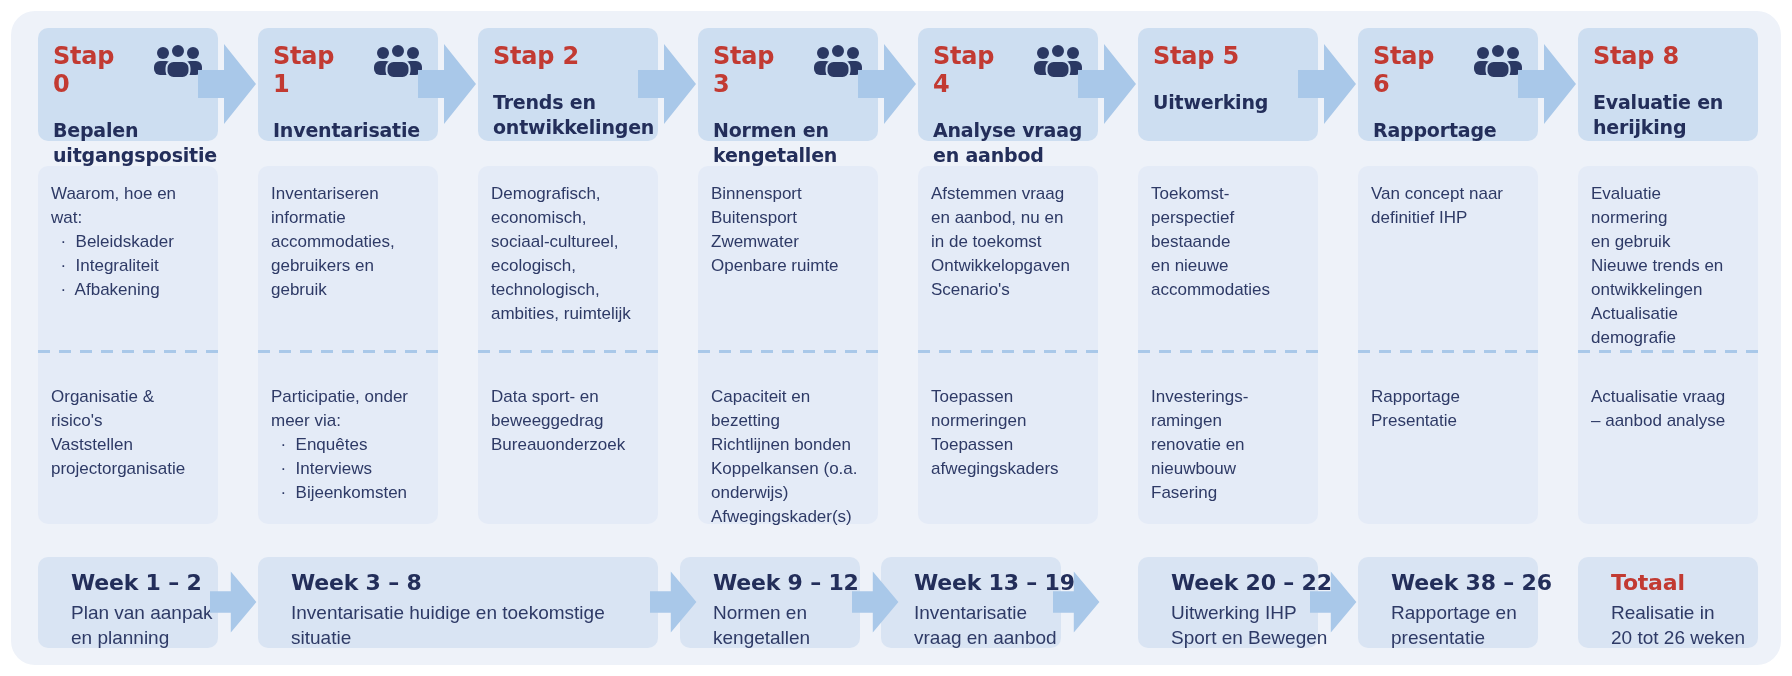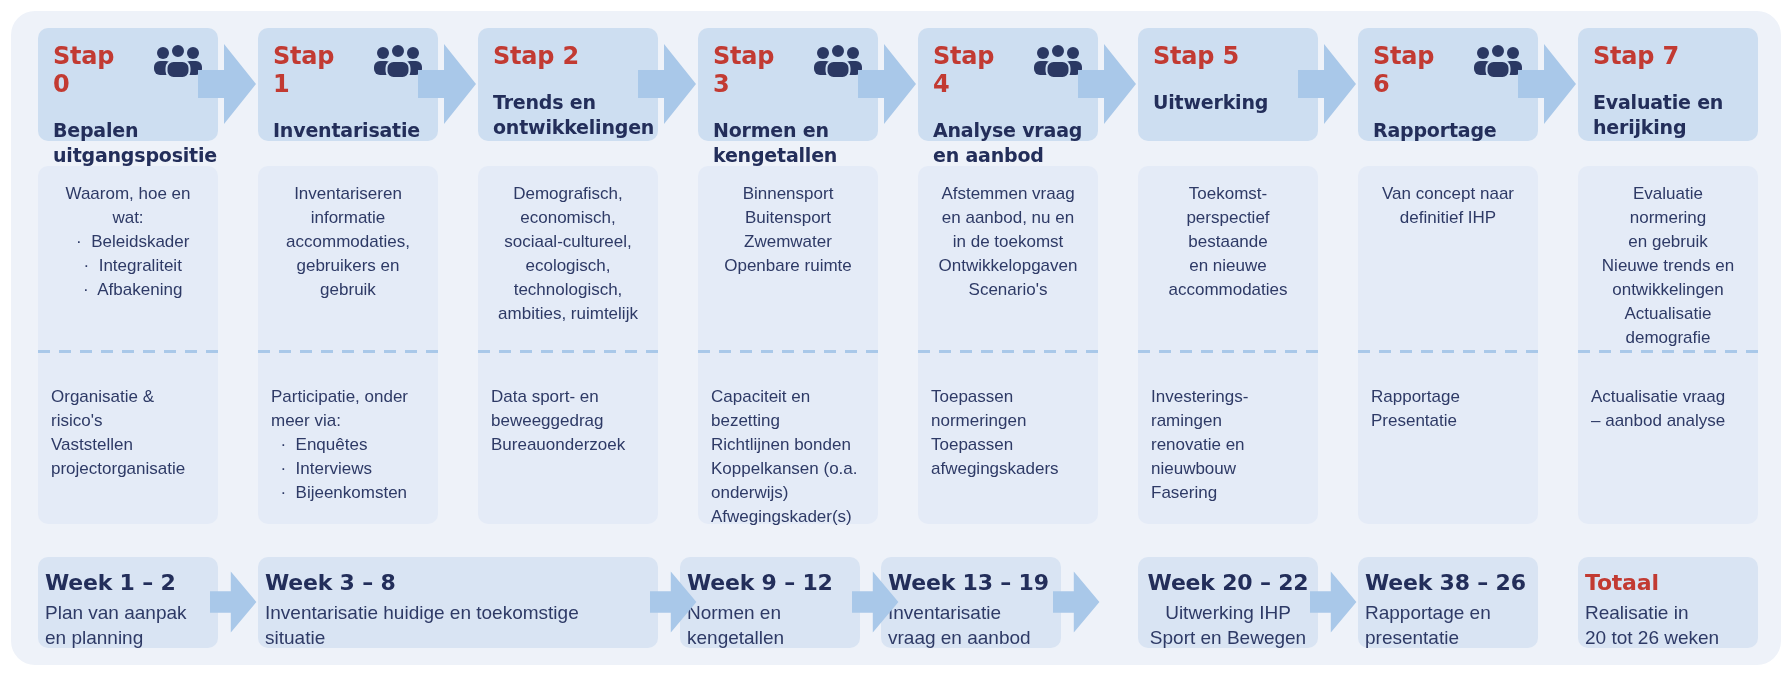--- a/index.html
+++ b/index.html
@@ -16,28 +16,28 @@
     border-radius:10px;padding:14px 15px;box-sizing:border-box;}
   .hdr-top{display:flex;align-items:flex-start;gap:24px;}
   .step{color:var(--red);font-weight:bold;font-size:24px;line-height:28px;letter-spacing:-0.2px;
     font-family:"DejaVu Sans",sans-serif;}
   .ppl{flex:0 0 auto;margin-top:2px;}
   .hdr-title{margin-top:20px;color:var(--navy_dark);font-weight:bold;font-size:19px;line-height:25px;
     letter-spacing:-0.2px;white-space:pre;font-family:"DejaVu Sans",sans-serif;}
   .body-box{position:absolute;left:0;top:155px;width:180px;height:358px;background:var(--body_box);
     border-radius:10px;box-sizing:border-box;}
   .body-top{height:184px;padding:16px 13px 0;box-sizing:border-box;color:var(--navy);
-    font-size:17px;line-height:24px;white-space:pre;text-align:center;}
+    font-size:17px;line-height:24px;white-space:pre;}
   .dash{height:3px;width:100%;
     background:repeating-linear-gradient(90deg,var(--arrow) 0 12px,transparent 12px 21px);}
   .body-bottom{padding:32px 13px 0;color:var(--navy);font-size:17px;line-height:24px;white-space:pre;}
   .hdr-arrow{position:absolute;left:160px;top:31px;width:60px;height:84px;z-index:3;}
   .hdr-arrow polygon,.wk-arrow polygon{fill:var(--arrow);}
   .week-box{position:absolute;top:546px;height:91px;background:var(--week_box);border-radius:10px;
-    padding:14px 7px;box-sizing:border-box;}
+    padding:14px 33px;box-sizing:border-box;}
   .wk-label{color:var(--navy_dark);font-weight:bold;font-size:22px;line-height:24px;letter-spacing:-0.2px;
     font-family:"DejaVu Sans",sans-serif;white-space:pre;}
   .wk-label.red{color:var(--red);}
   .wk-text{margin-top:5px;color:var(--navy);font-size:19px;line-height:25px;white-space:pre;}
   .wk-arrow{position:absolute;top:13px;width:48px;height:64px;z-index:3;}
 </style>
 </head>
 <body>
 
 <div class="canvas">
@@ -263,21 +263,21 @@
       <div class="body-bottom">Rapportage
 Presentatie</div>
     </div>
     <svg class="hdr-arrow" viewBox="0 0 60 84" preserveAspectRatio="none">
       <polygon points="0,28 26,28 26,2 58,42 26,82 26,56 0,56"></polygon>
     </svg>
   </div>
       <div class="col" style="left: 1567px;">
     <div class="hdr-box">
       <div class="hdr-top">
-        <span class="step">Stap 7</span>
+        <span class="step">Stap 8</span>
 
       </div>
       <div class="hdr-title">Evaluatie en
 herijking</div>
     </div>
     <div class="body-box">
       <div class="body-top">Evaluatie
 normering
 en gebruik
 Nieuwe trends en

